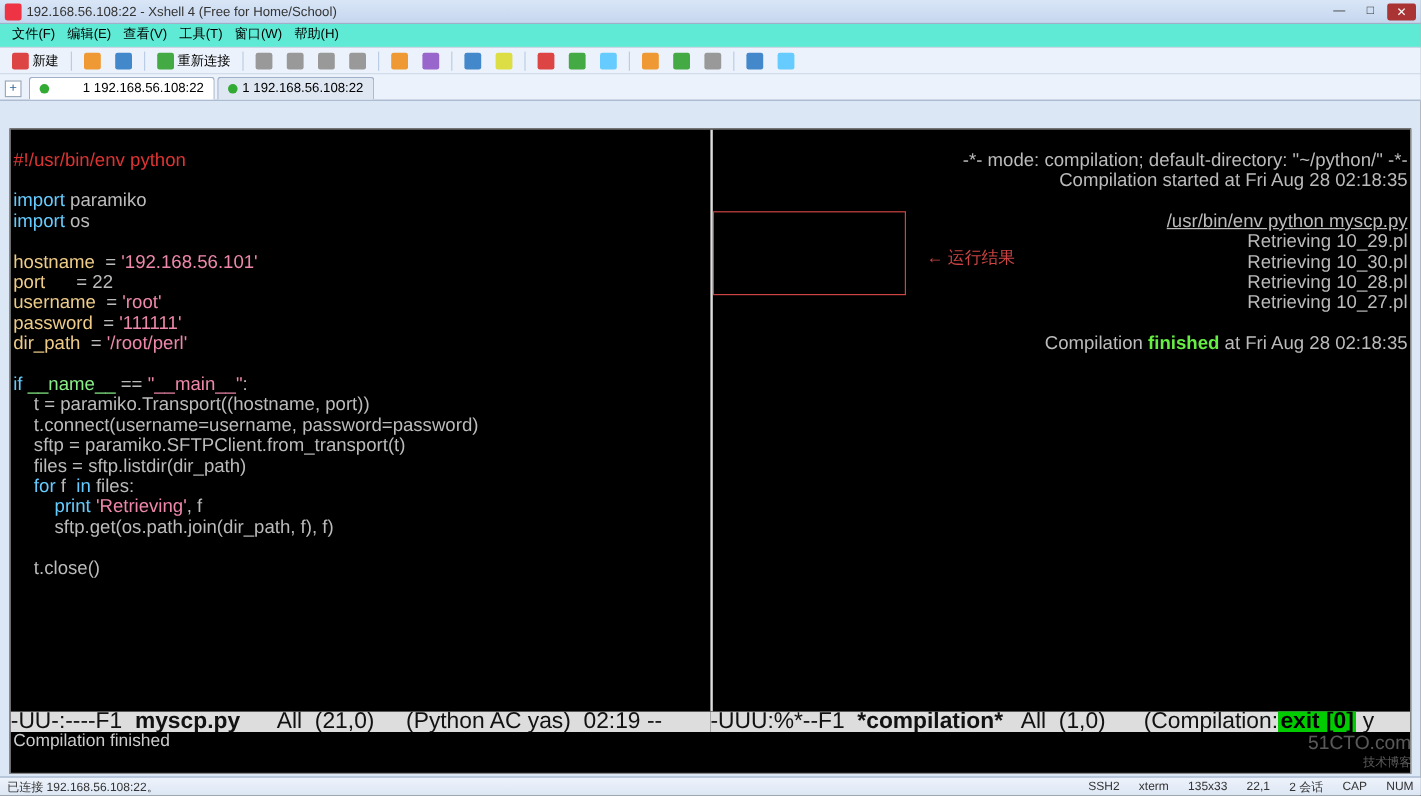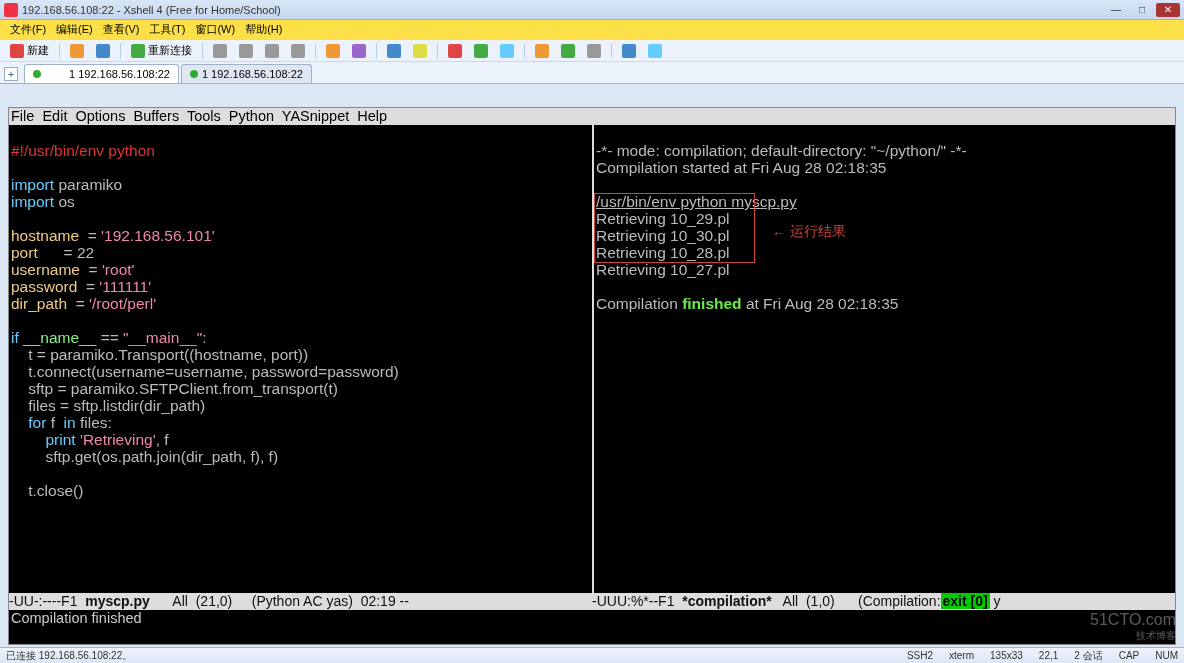--- a/index.html
+++ b/index.html
@@ -6,21 +6,21 @@
 body { width:1184px; height:663px; background:#dce7f5; overflow:hidden; position:relative; }
 
 
 .titlebar { height:20px; background:linear-gradient(#d9e6f7,#c5d6ee); display:flex; align-items:center; padding:0 4px; font-size:11px; color:#333; border-bottom:1px solid #a0b0c8; }
 .titlebar .tb-ico { width:14px; height:14px; background:#e34; border-radius:2px; margin-right:4px; }
 .titlebar .spacer { flex:1; }
 .titlebar .win-btn { width:24px; height:14px; margin-left:2px; display:flex; align-items:center; justify-content:center; cursor:pointer; font-size:10px; color:#333; }
 .titlebar .close-btn{ background:#a33; color:#fff; border-radius:2px; }
 
 
-.menubar { height:20px; background:#fde047; display:flex; align-items:center; padding:0 6px; font-size:11px; gap:2px; border-bottom:1px solid #ccd6e6; }
+.menubar { height:20px; background:#5eead4; display:flex; padding:0 6px; font-size:11px; gap:2px; border-bottom:1px solid #ccd6e6; }
 .menubar span { padding:1px 4px; cursor:pointer; }
 
 
 .toolbar { height:22px; background:#ecf2fb; display:flex; align-items:center; padding:0 6px; gap:4px; border-bottom:1px solid #ccd6e6; }
 .tb-btn { display:inline-flex; align-items:center; gap:3px; font-size:11px; padding:1px 4px; border-radius:2px; cursor:pointer; }
 .ico { width:14px; height:14px; display:inline-block; border-radius:2px; }
 .i-red{background:#d44;} .i-grn{background:#4a4;} .i-blu{background:#48c;} .i-org{background:#e93;} .i-ppl{background:#96c;} .i-gry{background:#999;} .i-sky{background:#6cf;} .i-ylw{background:#dd4;}
 .sep{width:1px;height:16px;background:#bbcde4;margin:0 2px;}
 
 .tabstrip { height:22px; background:#ecf2fb; display:flex; align-items:flex-end; padding:0 4px; gap:2px; border-bottom:1px solid #a0b0c8; }
@@ -28,23 +28,23 @@
 .tab { height:19px; display:flex; align-items:center; gap:4px; padding:0 8px; font-size:11px; background:#dfe7f3; border:1px solid #a0b0c8; border-bottom:none; border-radius:3px 3px 0 0; cursor:pointer; }
 .tab .dot{width:8px;height:8px;border-radius:50%;background:#3a3;}
 .tab.active{background:#fff;gap:28px;}
 
 
 .terminal { position:absolute; left:8px; right:8px; top:107px; bottom:18px; background:#000; color:#bbb; font-family:Consolas,"Courier New",monospace; font-size:15.5px; line-height:17px; display:flex; flex-direction:column; border:1px solid #888; }
 .emacs-menu { height:17px; background:#ddd; color:#000; font-size:14.5px; padding-left:2px; white-space:pre; }
 .split { flex:1; display:flex; overflow:hidden; }
 .pane { position:relative; overflow:hidden; }
 .pane.left{ width:50%; }
-.pane.right{ flex:1; border-left:2px solid #ddd; }
+.pane.right{ flex:1; border-left:2px solid #ddd;text-align:right; }
 .code { padding:0 2px; white-space:pre; }
-.modeline { height:17px; background:#ddd; color:#111; font-size:14px; white-space:pre; overflow:hidden; }
+.modeline { height:17px; background:#ddd; color:#111; font-size:19px; white-space:pre; overflow:hidden; }
 .minib { height:34px; color:#ccc; padding-left:2px; font-size:14.5px; }
 .kw{color:#6cf;} .str{color:#e8a;} .cm{color:#d33;} .var{color:#ec8;} .attr{color:#8e8;} .fin{color:#6e4;font-weight:bold;}
 .ok-box{position:absolute;left:0;top:68px;width:161px;height:70px;border:1px solid #c44;}
 .arrow{position:absolute;left:178px;top:98px;color:#c44;font-size:14px;}
 .arrow::before{content:"← ";}
 .exit{background:#0c0;color:#000;padding:0 2px;font-weight:bold;}
 
 .statusbar{position:absolute;left:0;right:0;bottom:0;height:16px;background:linear-gradient(#eef3fb,#dce6f4);border-top:1px solid #a0b0c8;display:flex;align-items:center;font-size:10px;color:#333;padding:0 6px;gap:16px;}
 .statusbar .sp{flex:1;}
 
@@ -151,21 +151,20 @@
       <span class="dot"></span>
       <span>1 192.168.56.108:22</span>
     </div>
   <div class="tab">
       <span class="dot"></span>
       <span>1 192.168.56.108:22</span>
     </div>
 </div>
 
 <div class="terminal">
-  <div class="emacs-menu">File  Edit  Options  Buffers  Tools  Python  YASnippet  Help</div>
   <div class="split">
     <div class="pane left">
       <div class="code">
 <span class="cm">#!/usr/bin/env python</span>
 <span></span>
 <span class="kw">import</span><span> paramiko</span>
 <span class="kw">import</span><span> os</span>
 <span></span>
 <span class="var">hostname  </span><span>= </span><span class="str">'192.168.56.101'</span>
 <span class="var">port      </span><span>= </span><span>22</span>

